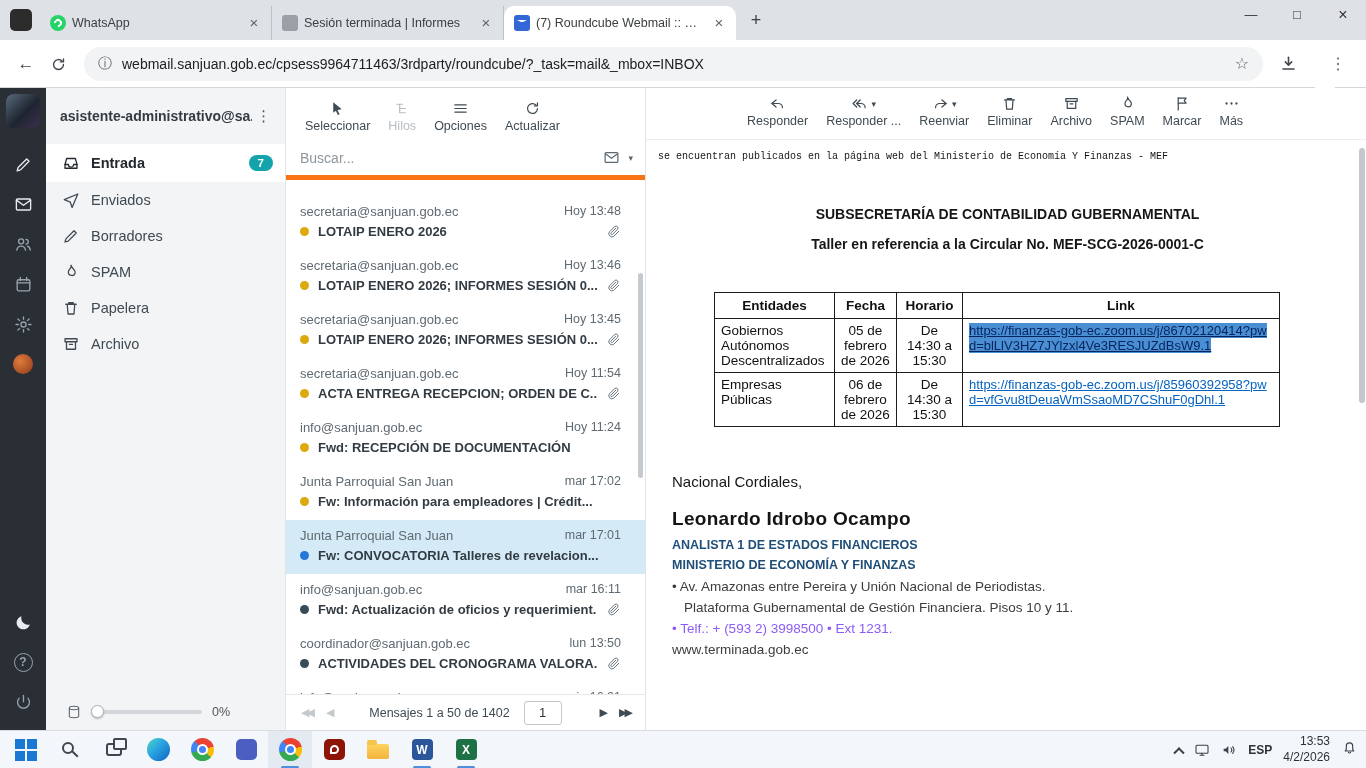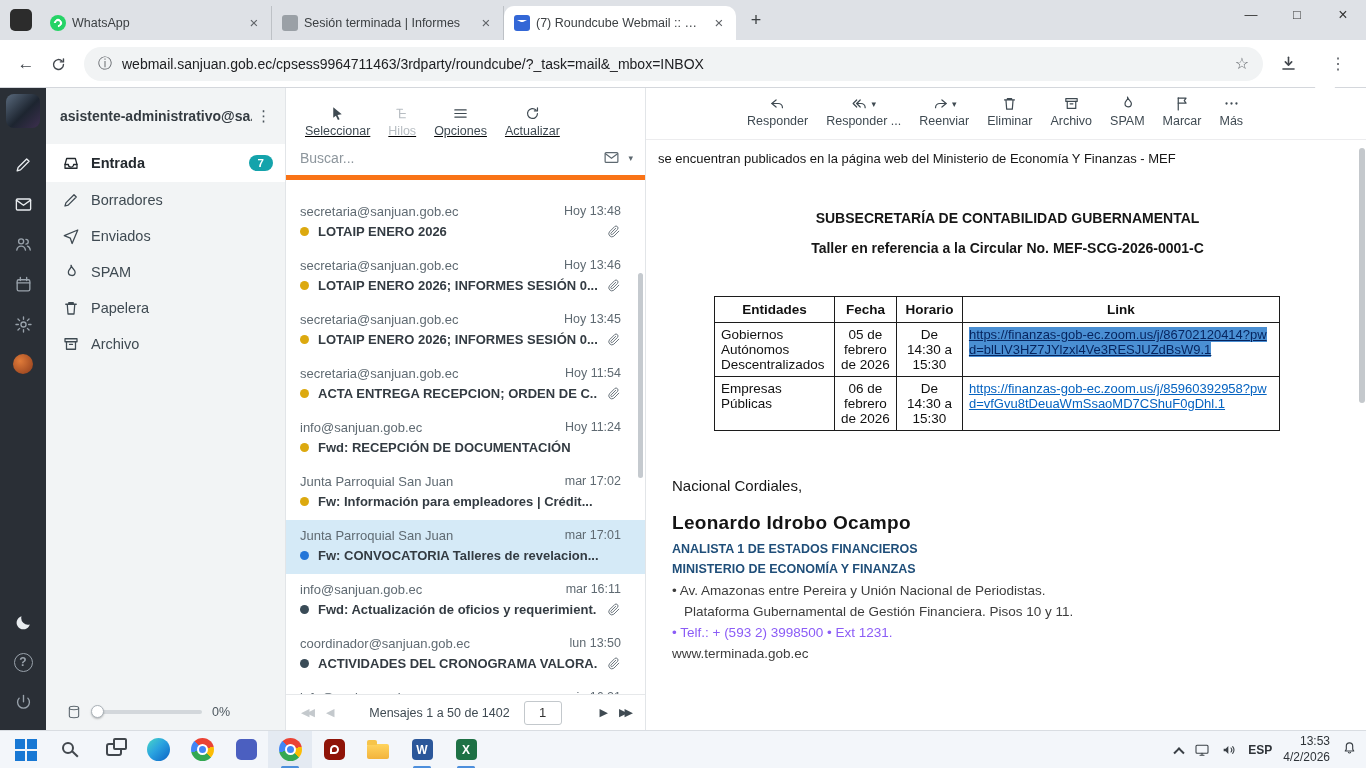--- a/index.html
+++ b/index.html
@@ -62,21 +62,21 @@
   .folder-row svg { width:18px; height:18px; stroke:currentColor; fill:none; stroke-width:1.7; stroke-linecap:round; stroke-linejoin:round; flex:none; }
   .badge { margin-left:auto; background:#14a3ab; color:#fff; border-radius:10px; font-size:11.5px; font-weight:700; padding:2px 9px; }
   .quota { position:absolute; bottom:0; left:0; right:0; height:36px; display:flex; align-items:center; gap:10px; padding:0 14px 0 20px; color:#5a646c; }
   .quota svg { width:16px; height:16px; stroke:currentColor; fill:none; stroke-width:1.6; }
   .quota-track { width:110px; height:4px; background:#d3d7db; border-radius:2px; position:relative; }
   .quota-knob { position:absolute; left:-1px; top:-5px; width:13px; height:13px; border-radius:50%; background:#fff; border:1px solid #aab2b8; box-shadow:0 1px 2px rgba(0,0,0,.25); }
   .quota-label { font-size:12.5px; color:#4d575f; }
 
   
   .list-panel { width:360px; flex:none; display:flex; flex-direction:column; background:#fff; border-right:1px solid #e2e5e8; position:relative; }
-  .list-toolbar { height:52px; display:flex; align-items:flex-end; padding:5px 4px 0 10px;text-decoration:underline; }
+  .list-toolbar { height:52px; display:flex; align-items:center; padding:5px 4px 0 10px; }
   .tbtn { display:flex; flex-direction:column; align-items:center; gap:2px; padding:2px 9px; font-size:12.5px; color:#3f4a52; }
   .tbtn svg { width:17px; height:17px; stroke:currentColor; fill:none; stroke-width:1.7; stroke-linecap:round; stroke-linejoin:round; }
   .tbtn.disabled { color:#b7bdc2; }
   .icwrap { display:flex; align-items:center; gap:3px; }
   .caret { font-size:9px; color:inherit; }
   .search-row { height:40px; border-bottom:5px solid #f97316; display:flex; padding:0 12px 0 14px; }
   .search-input { flex:1; border:none; outline:none; background:transparent; font-size:14px; color:#333; font-family:inherit; }
   .search-input::placeholder { color:#8d969d; }
   .search-icons { display:flex; align-items:center; gap:8px; color:#5d6870; }
   .search-icons svg { width:17px; height:17px; stroke:currentColor; fill:none; stroke-width:1.7; }
@@ -98,21 +98,21 @@
   .pg-btn { font-size:11px; letter-spacing:-3px; padding:0 7px; color:#3f4a52; }
   .pg-btn.disabled { color:#c4c9cd; }
   .pg-center { flex:1; display:flex; align-items:center; justify-content:center; gap:14px; }
   .pg-label { font-size:12.5px; color:#3f4a52; }
   .pg-input { width:38px; height:24px; border:1px solid #c3c8cc; border-radius:3px; text-align:center; font-size:13px; color:#333; font-family:inherit; }
 
   
   .content-panel { flex:1; position:relative; background:#fff; }
   .content-toolbar { height:52px; display:flex; align-items:flex-start; padding:5px 0 0 92px; border-bottom:1px solid #ececee; }
   .content-body { position:absolute; top:53px; left:0; right:9px; bottom:0; overflow:hidden; padding:10px 0 0 12px; color:#161616; }
-  .intro { font-size:13px; }
+  .intro { font-size:10px;font-family:Liberation Mono, monospace; }
   .mh1 { text-align:center; font-weight:700; font-size:14px; margin-top:44px; }
   .mh2 { text-align:center; font-weight:700; font-size:14px; margin-top:14px; }
   table.sched { border-collapse:collapse; margin:40px 0 0 56px; width:566px; font-size:13.5px; color:#111; }
   table.sched th, table.sched td { border:1px solid #1c1c1c; padding:4px 6px; vertical-align:top; }
   table.sched th { font-weight:700; text-align:center; padding:5px 4px; }
   col.c-ent { width:120px; } col.c-fec { width:62px; } col.c-hor { width:66px; } col.c-lnk { width:318px; }
   td.c-center { text-align:center; }
   a.ln { color:#0563c1; text-decoration:underline; word-break:break-all; font-size:13px; cursor:pointer; }
   a.ln.hl { background:#4a8fd3; color:#06245e; }
   .closing { margin:46px 0 0 14px; font-size:15px; }
@@ -274,29 +274,29 @@
       <div class="folder-row active">
         <svg viewBox="0 0 24 24">
             <path d="M4 14l2.2-8h11.6L20 14v5H4z"></path>
             <path d="M4 14h4.5a3.5 3.5 0 0 0 7 0H20"></path>
           </svg>
         <span>Entrada</span>
         <span class="badge">7</span>
       </div>
       <div class="folder-row">
         <svg viewBox="0 0 24 24">
+            <path d="M3 11.5L21 4l-7.5 18-2.4-7.1L3 11.5z"></path>
+          </svg>
+        <span>Enviados</span>
+      </div>
+      <div class="folder-row">
+        <svg viewBox="0 0 24 24">
             <path d="M4 20l1.2-4.2L16 5l3 3L8.2 18.8 4 20z"></path>
           </svg>
         <span>Borradores</span>
-      </div>
-      <div class="folder-row">
-        <svg viewBox="0 0 24 24">
-            <path d="M3 11.5L21 4l-7.5 18-2.4-7.1L3 11.5z"></path>
-          </svg>
-        <span>Enviados</span>
       </div>
       <div class="folder-row">
         <svg viewBox="0 0 24 24">
             <path d="M12 3c2 3.5-3.5 5-3.5 9a4.5 4.5 0 0 0 9 .3C17.5 8.6 13.5 7.8 12 3z"></path>
           </svg>
         <span>SPAM</span>
       </div>
       <div class="folder-row">
         <svg viewBox="0 0 24 24">
             <path d="M5 7h14M9 7V5h6v2M7 7l1 13h8l1-13"></path>

